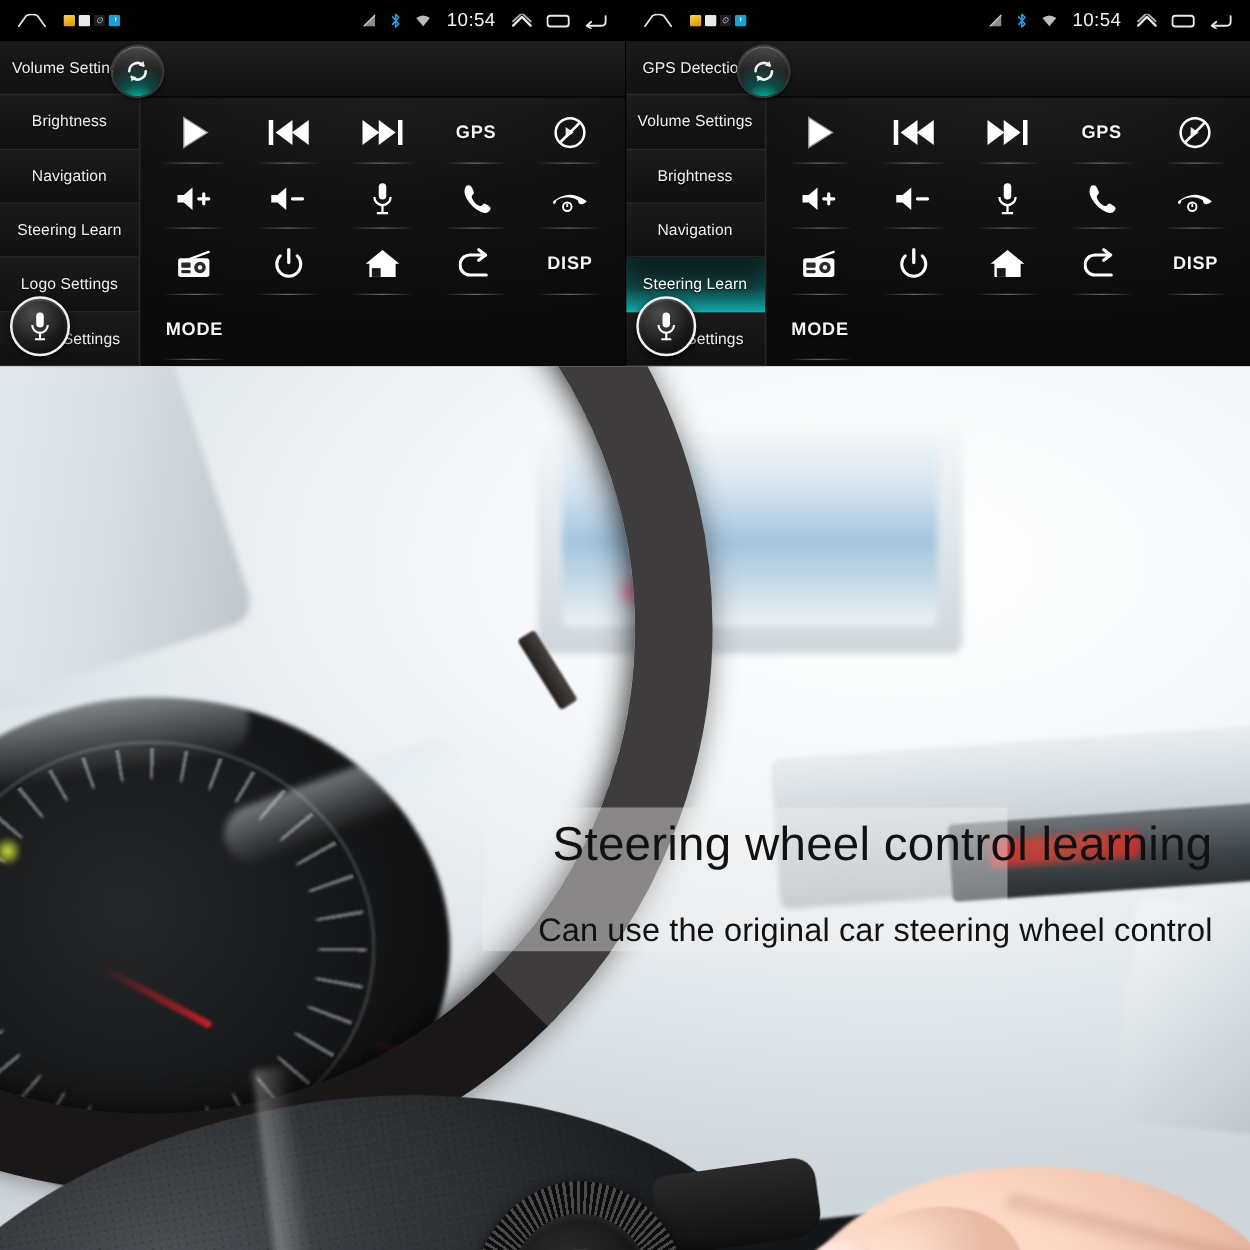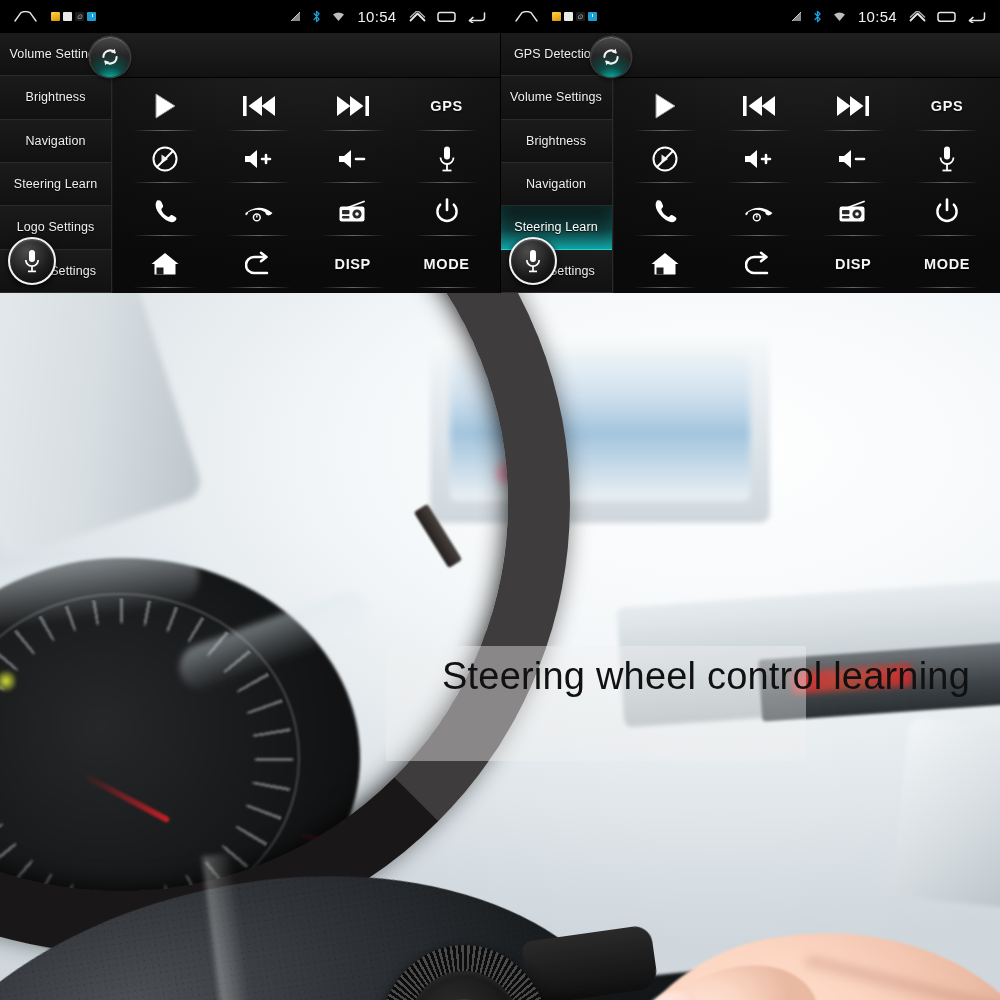--- a/index.html
+++ b/index.html
@@ -175,21 +175,21 @@
     align-items: center;
     justify-content: center;
     z-index: 6;
   }
 
   
   .grid {
     position: relative;
     height: 216px;
     display: grid;
-    grid-template-columns: repeat(4, 1fr);
+    grid-template-columns: repeat(5, 1fr);
     grid-template-rows: repeat(4, 1fr);
     padding: 2px 6px 4px 6px;
     box-sizing: border-box;
   }
   .cell {
     display: flex;
     align-items: center;
     justify-content: center;
     position: relative;
   }
@@ -1006,15 +1006,16 @@
     <div class="ph-layer knob-inner"></div>
 
     <div class="ph-layer hand-shadow"></div>
     <div class="ph-layer hand-base"></div>
     <div class="ph-layer thumb"></div>
     <div class="ph-layer thumb-nail"></div>
     <div class="ph-layer finger-crease1"></div>
 
     <div class="overlay-plate"></div>
     <div class="ph-title">Steering wheel control learning</div>
+    <div class="ph-sub">Can use the original car steering wheel control</div>
   </div>
 
 </div>
 
 </body></html>

